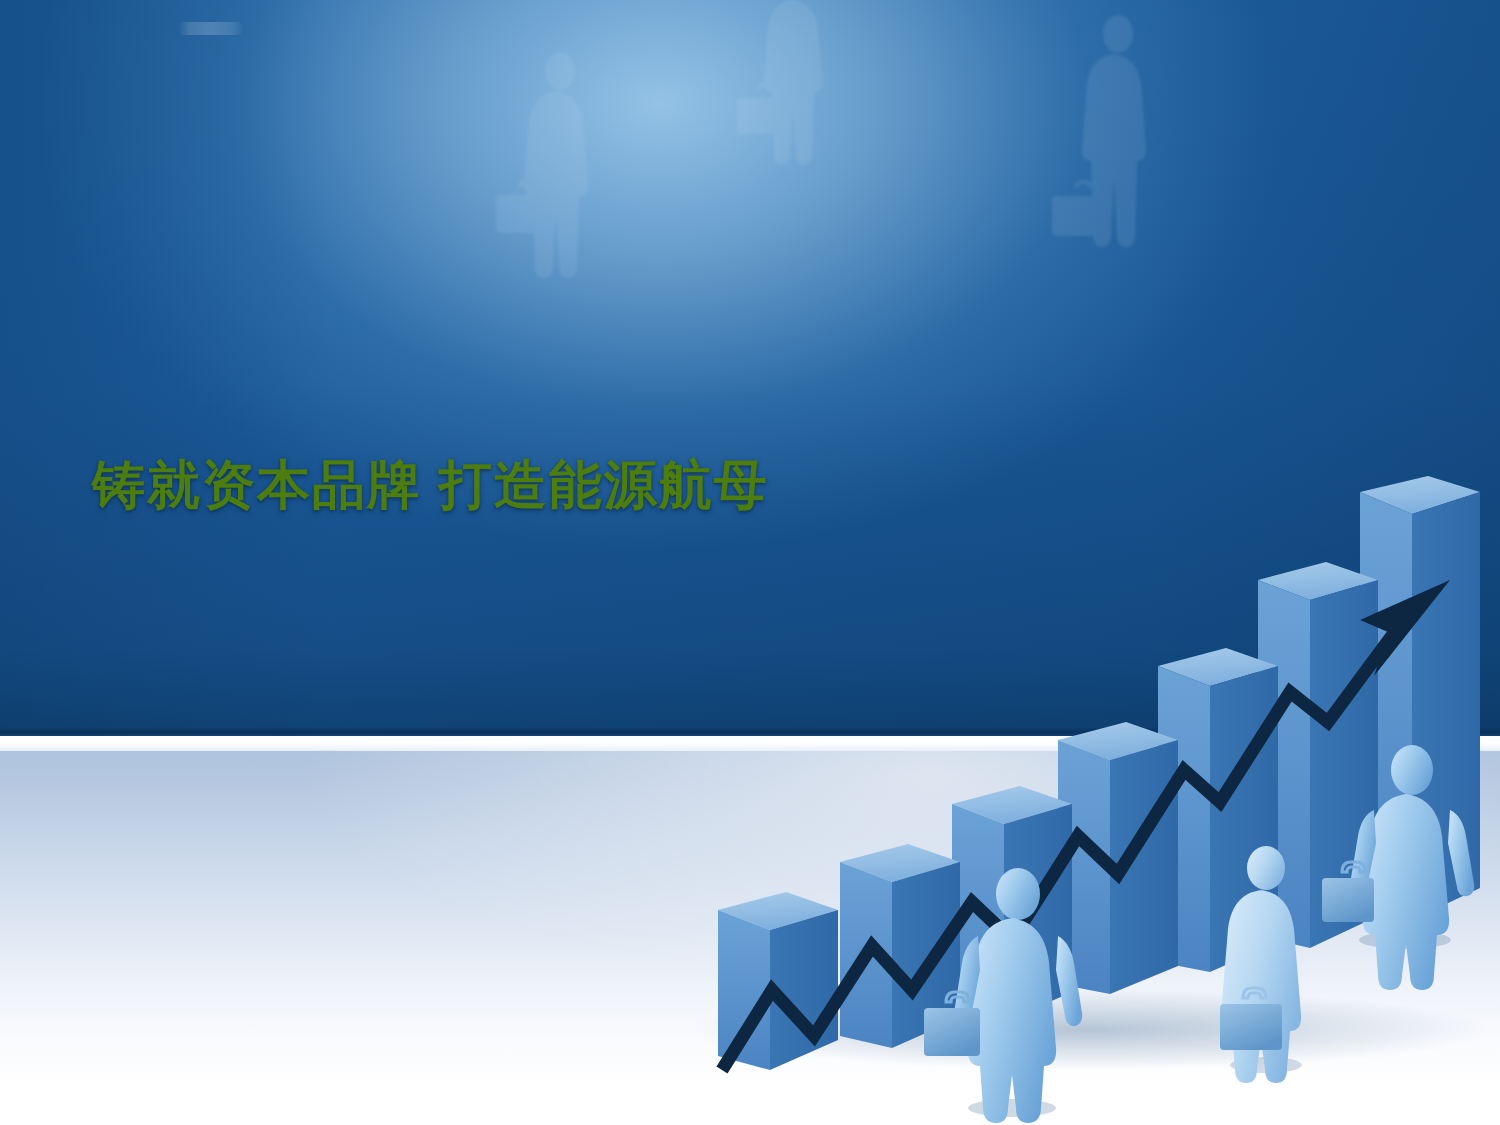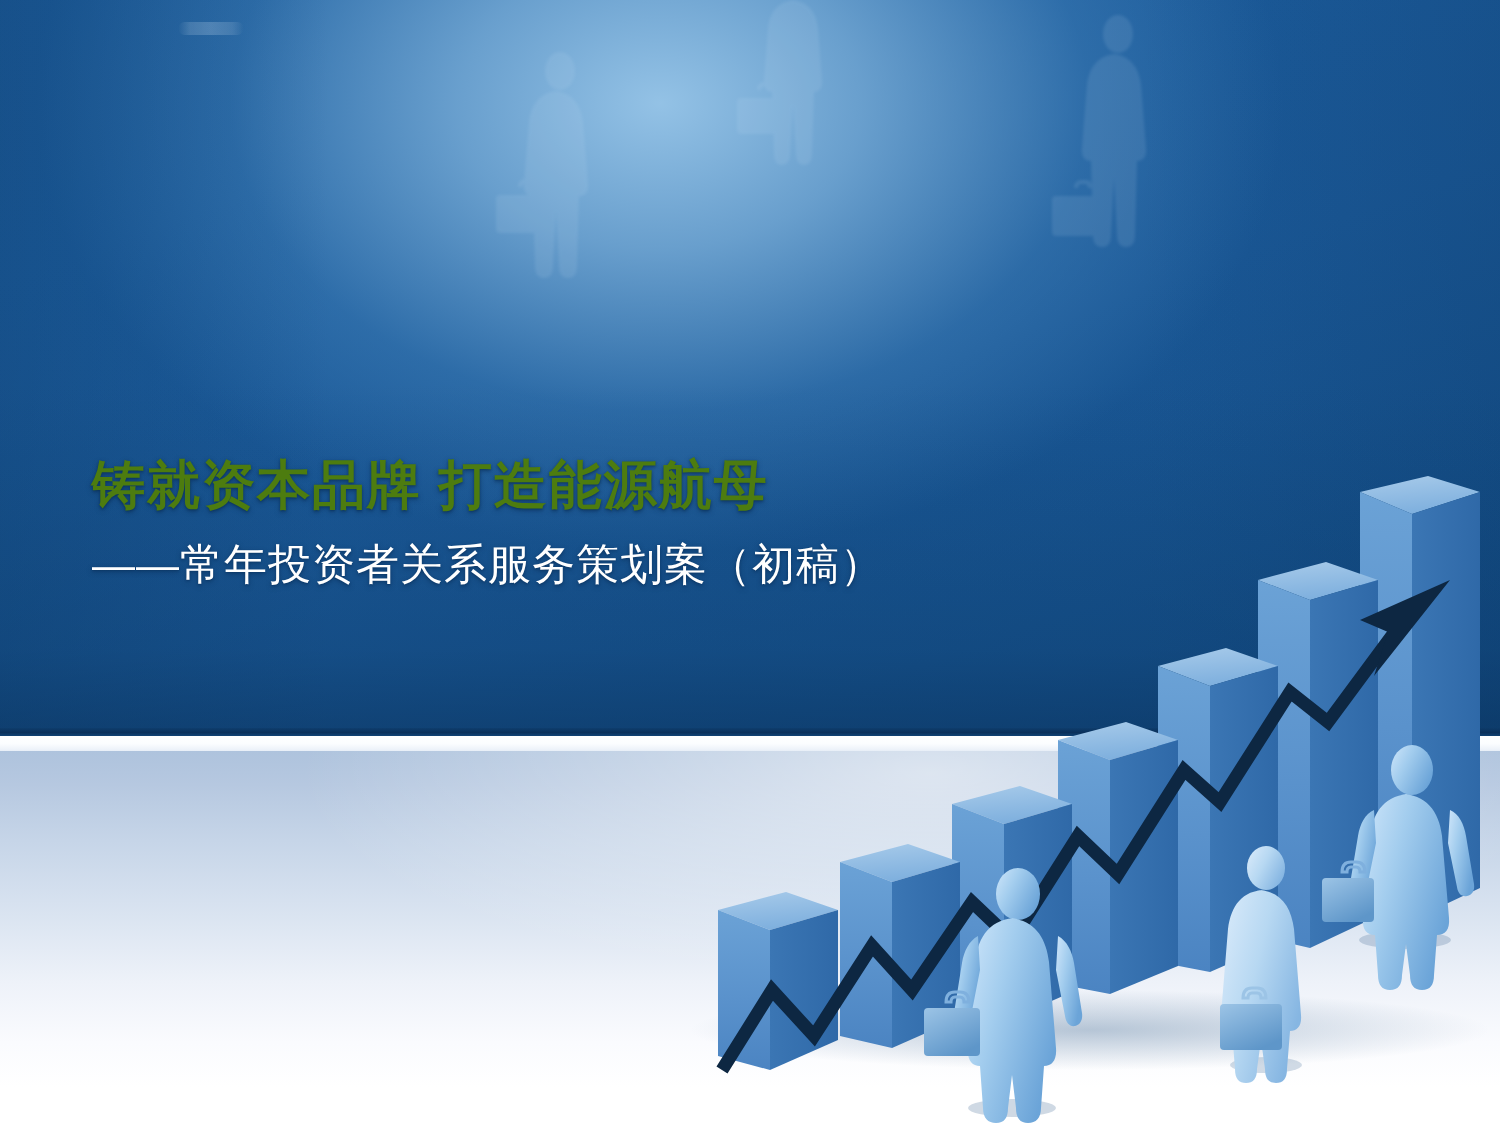--- a/index.html
+++ b/index.html
@@ -323,16 +323,15 @@
         <path d="M318 466 c-9 5 -14 15 -16 27 l-8 50 c-1 7 2 12 7 13 c5 1 9 -3 10 -10 l9 -46 z" fill="url(#figBody)"></path>
         <path d="M398 466 c9 5 14 15 16 27 l8 50 c1 7 -2 12 -7 13 c-5 1 -9 -3 -10 -10 l-9 -46 z" fill="url(#figBody)"></path>
         <rect x="264" y="538" width="56" height="48" rx="4" fill="url(#caseGrad)"></rect>
         <path d="M286 532 q0 -10 9 -10 l5 0 q9 0 9 10 l-5 0 q0 -5 -4 -5 l-5 0 q-4 0 -4 5 z" fill="none" stroke="#7fb0de" stroke-width="3"></path>
       </g>
     </svg>
   </div>
 
   <div class="titles">
     <div class="main-title">铸就资本品牌  打造能源航母</div>
-    <div class="sub-title">——常年投资者关系服务策划案（初稿）</div>
   </div>
 
 </div>
 
 </body></html>

